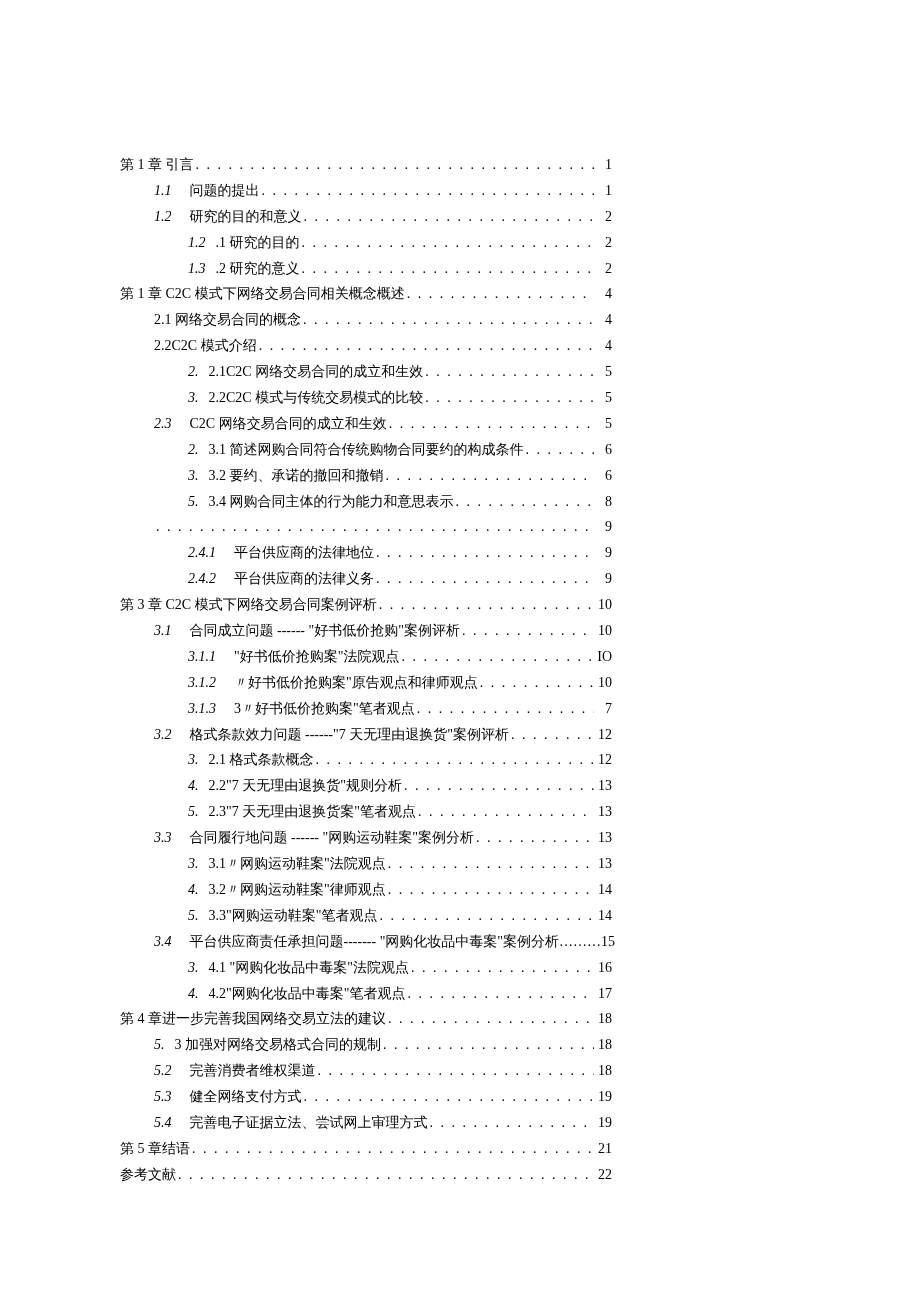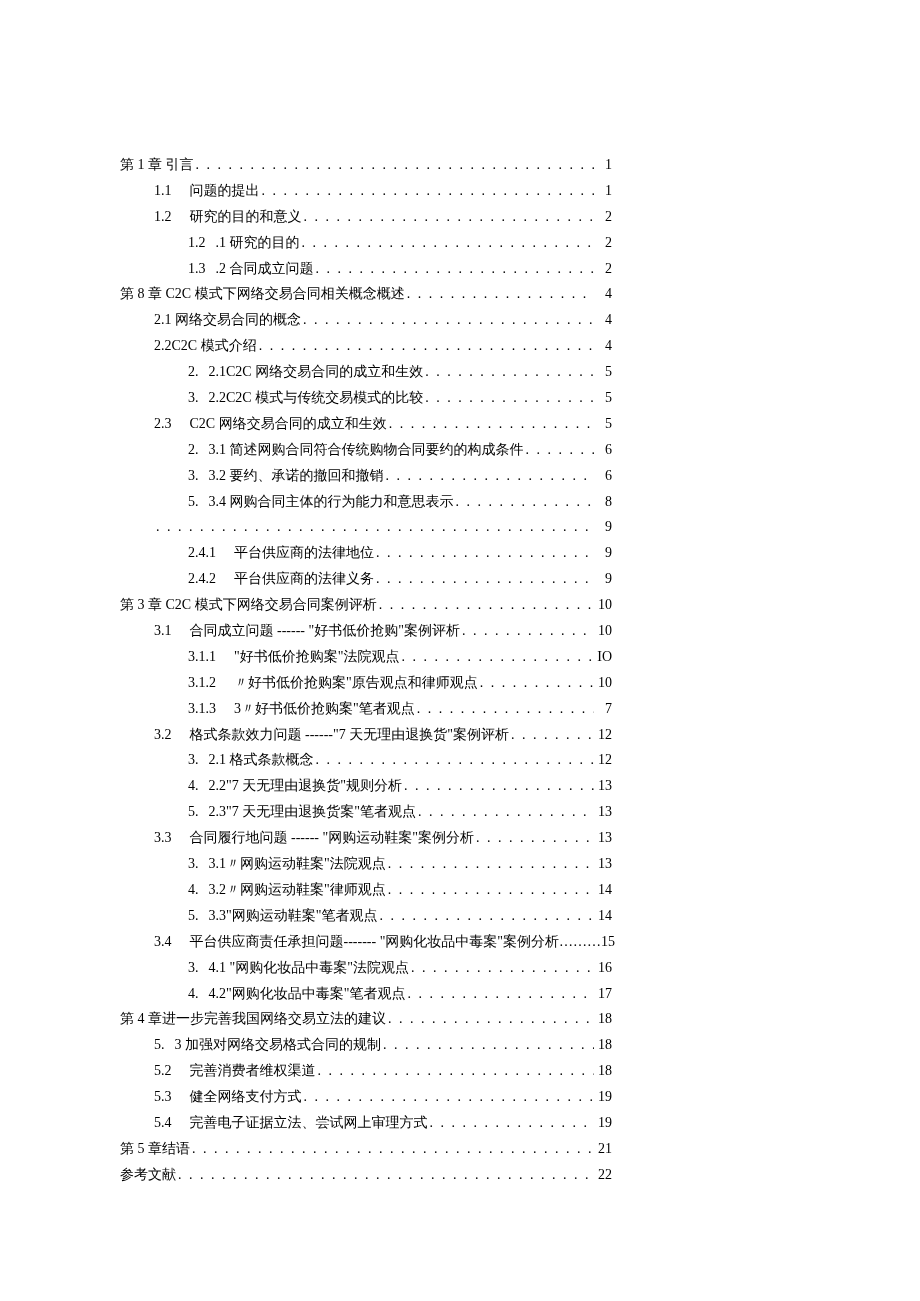--- a/index.html
+++ b/index.html
@@ -38,20 +38,21 @@
   .toc-page {
     flex: 0 0 auto;
     text-align: right;
     min-width: 18px;
   }
   .lvl0 { padding-left: 0px; }
   .lvl1 { padding-left: 34px; }
   .lvl2 { padding-left: 68px; }
   .toc-label .num {
     display: inline-block;
+    font-style: italic;
   }
   .toc-label .gap-wide {
     display: inline-block;
     width: 18px;
   }
   .toc-label .gap-mid {
     display: inline-block;
     width: 10px;
   }
   
@@ -77,26 +78,26 @@
         <span class="toc-label"><span class="num">1.2</span><span class="gap-wide"></span><span>研究的目的和意义</span></span>
         <span class="toc-dots"></span>
         <span class="toc-page">2</span>
       </div>
       <div class="toc-line lvl2">
         <span class="toc-label"><span class="num">1.2</span><span class="gap-mid"></span><span>.1 研究的目的</span></span>
         <span class="toc-dots"></span>
         <span class="toc-page">2</span>
       </div>
       <div class="toc-line lvl2">
-        <span class="toc-label"><span class="num">1.3</span><span class="gap-mid"></span><span>.2 合同成立问题</span></span>
+        <span class="toc-label"><span class="num">1.3</span><span class="gap-mid"></span><span>.2 研究的意义</span></span>
         <span class="toc-dots"></span>
         <span class="toc-page">2</span>
       </div>
       <div class="toc-line lvl0">
-        <span class="toc-label"><span>第 8 章 C2C 模式下网络交易合同相关概念概述</span></span>
+        <span class="toc-label"><span>第 1 章 C2C 模式下网络交易合同相关概念概述</span></span>
         <span class="toc-dots"></span>
         <span class="toc-page">4</span>
       </div>
       <div class="toc-line lvl1">
         <span class="toc-label"><span>2.1 网络交易合同的概念</span></span>
         <span class="toc-dots"></span>
         <span class="toc-page">4</span>
       </div>
       <div class="toc-line lvl1">
         <span class="toc-label"><span>2.2C2C 模式介绍</span></span>

